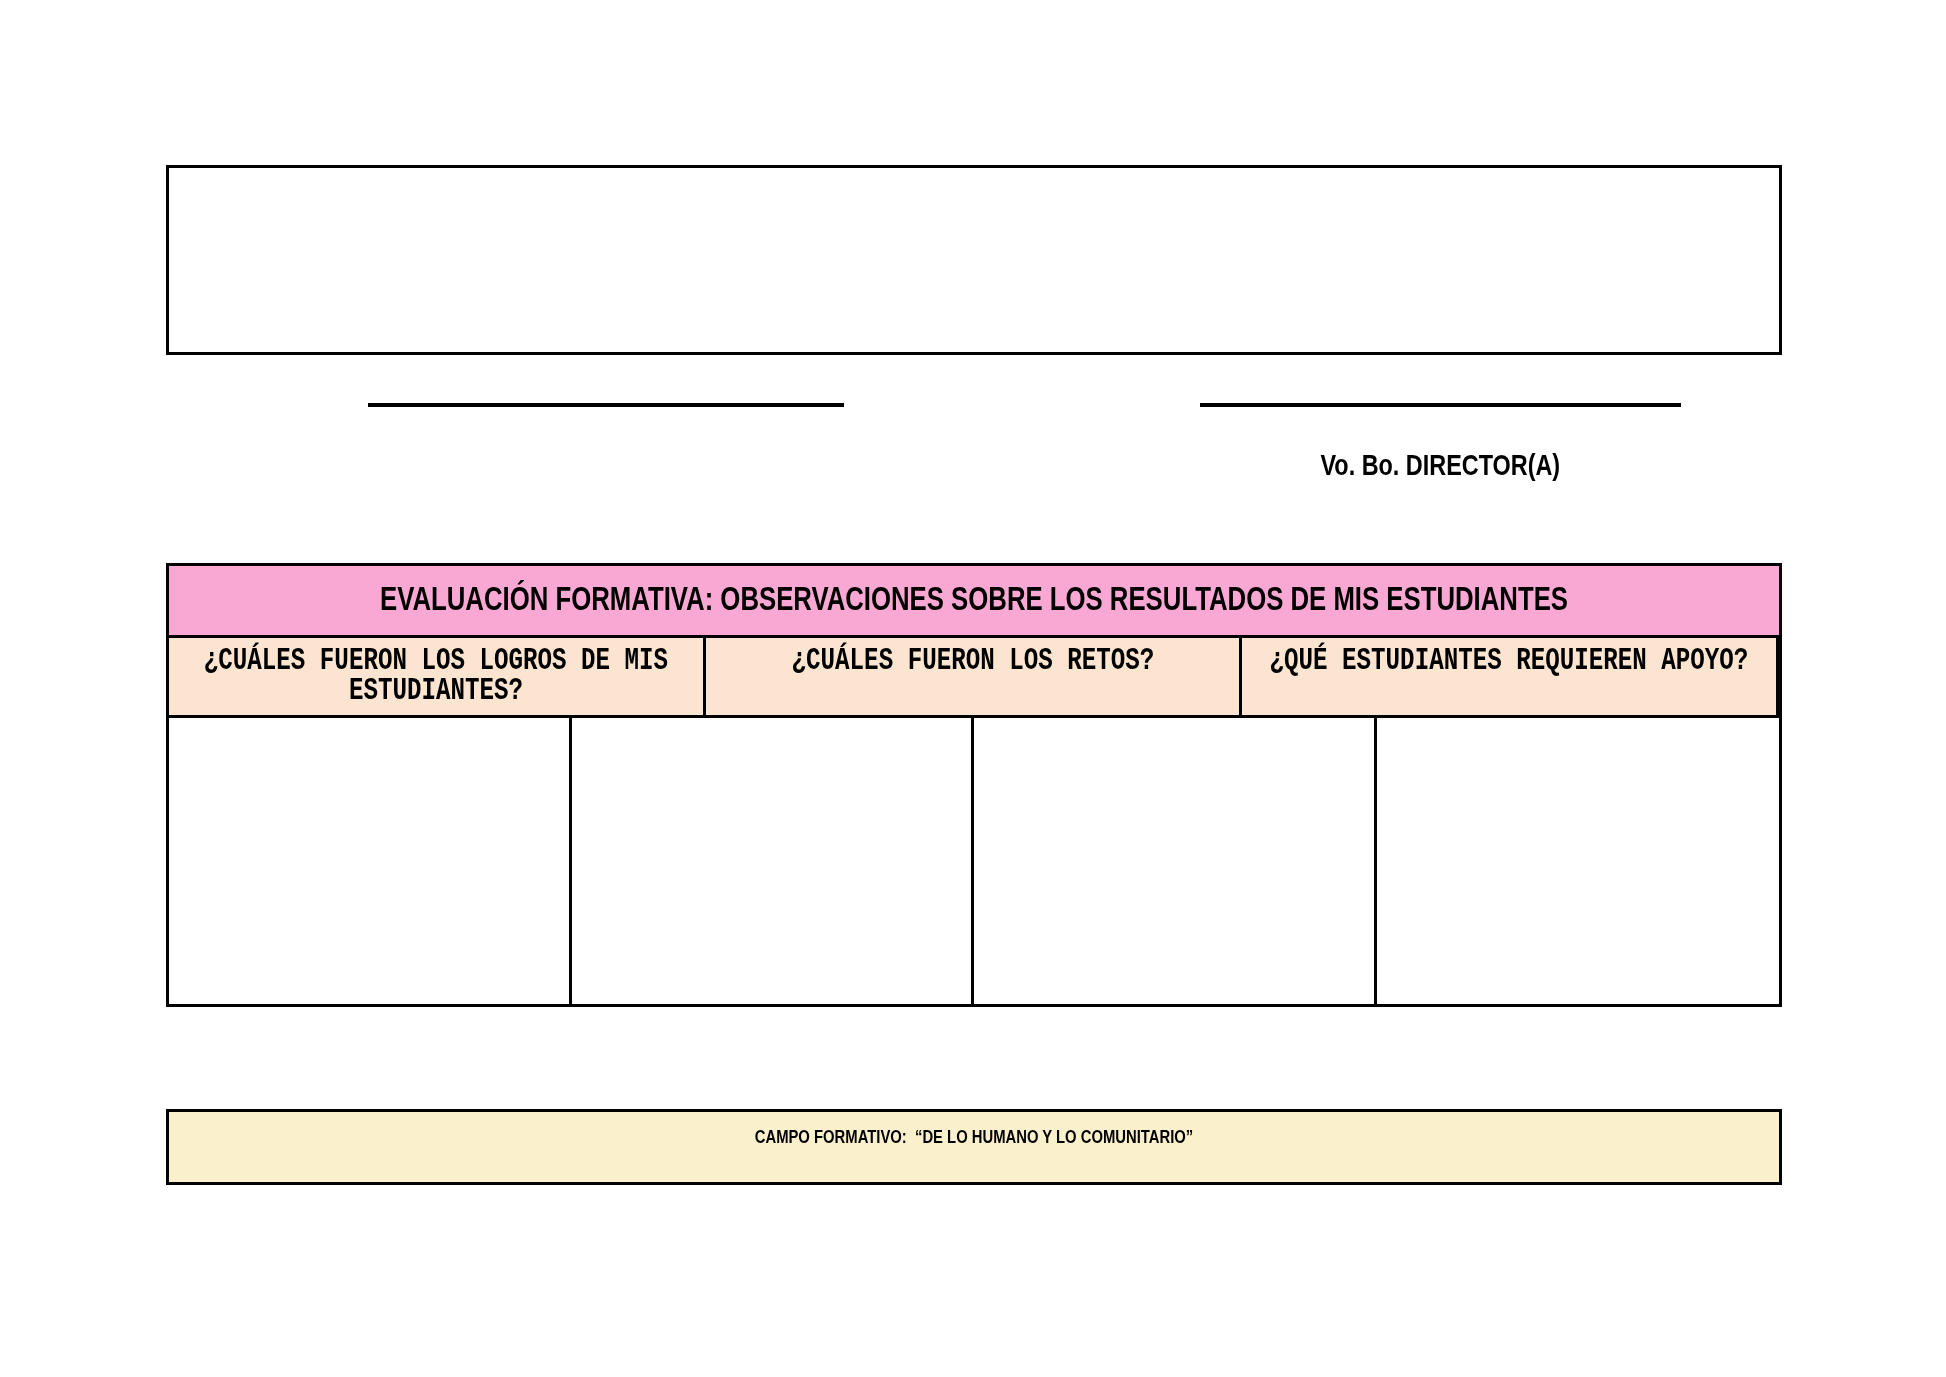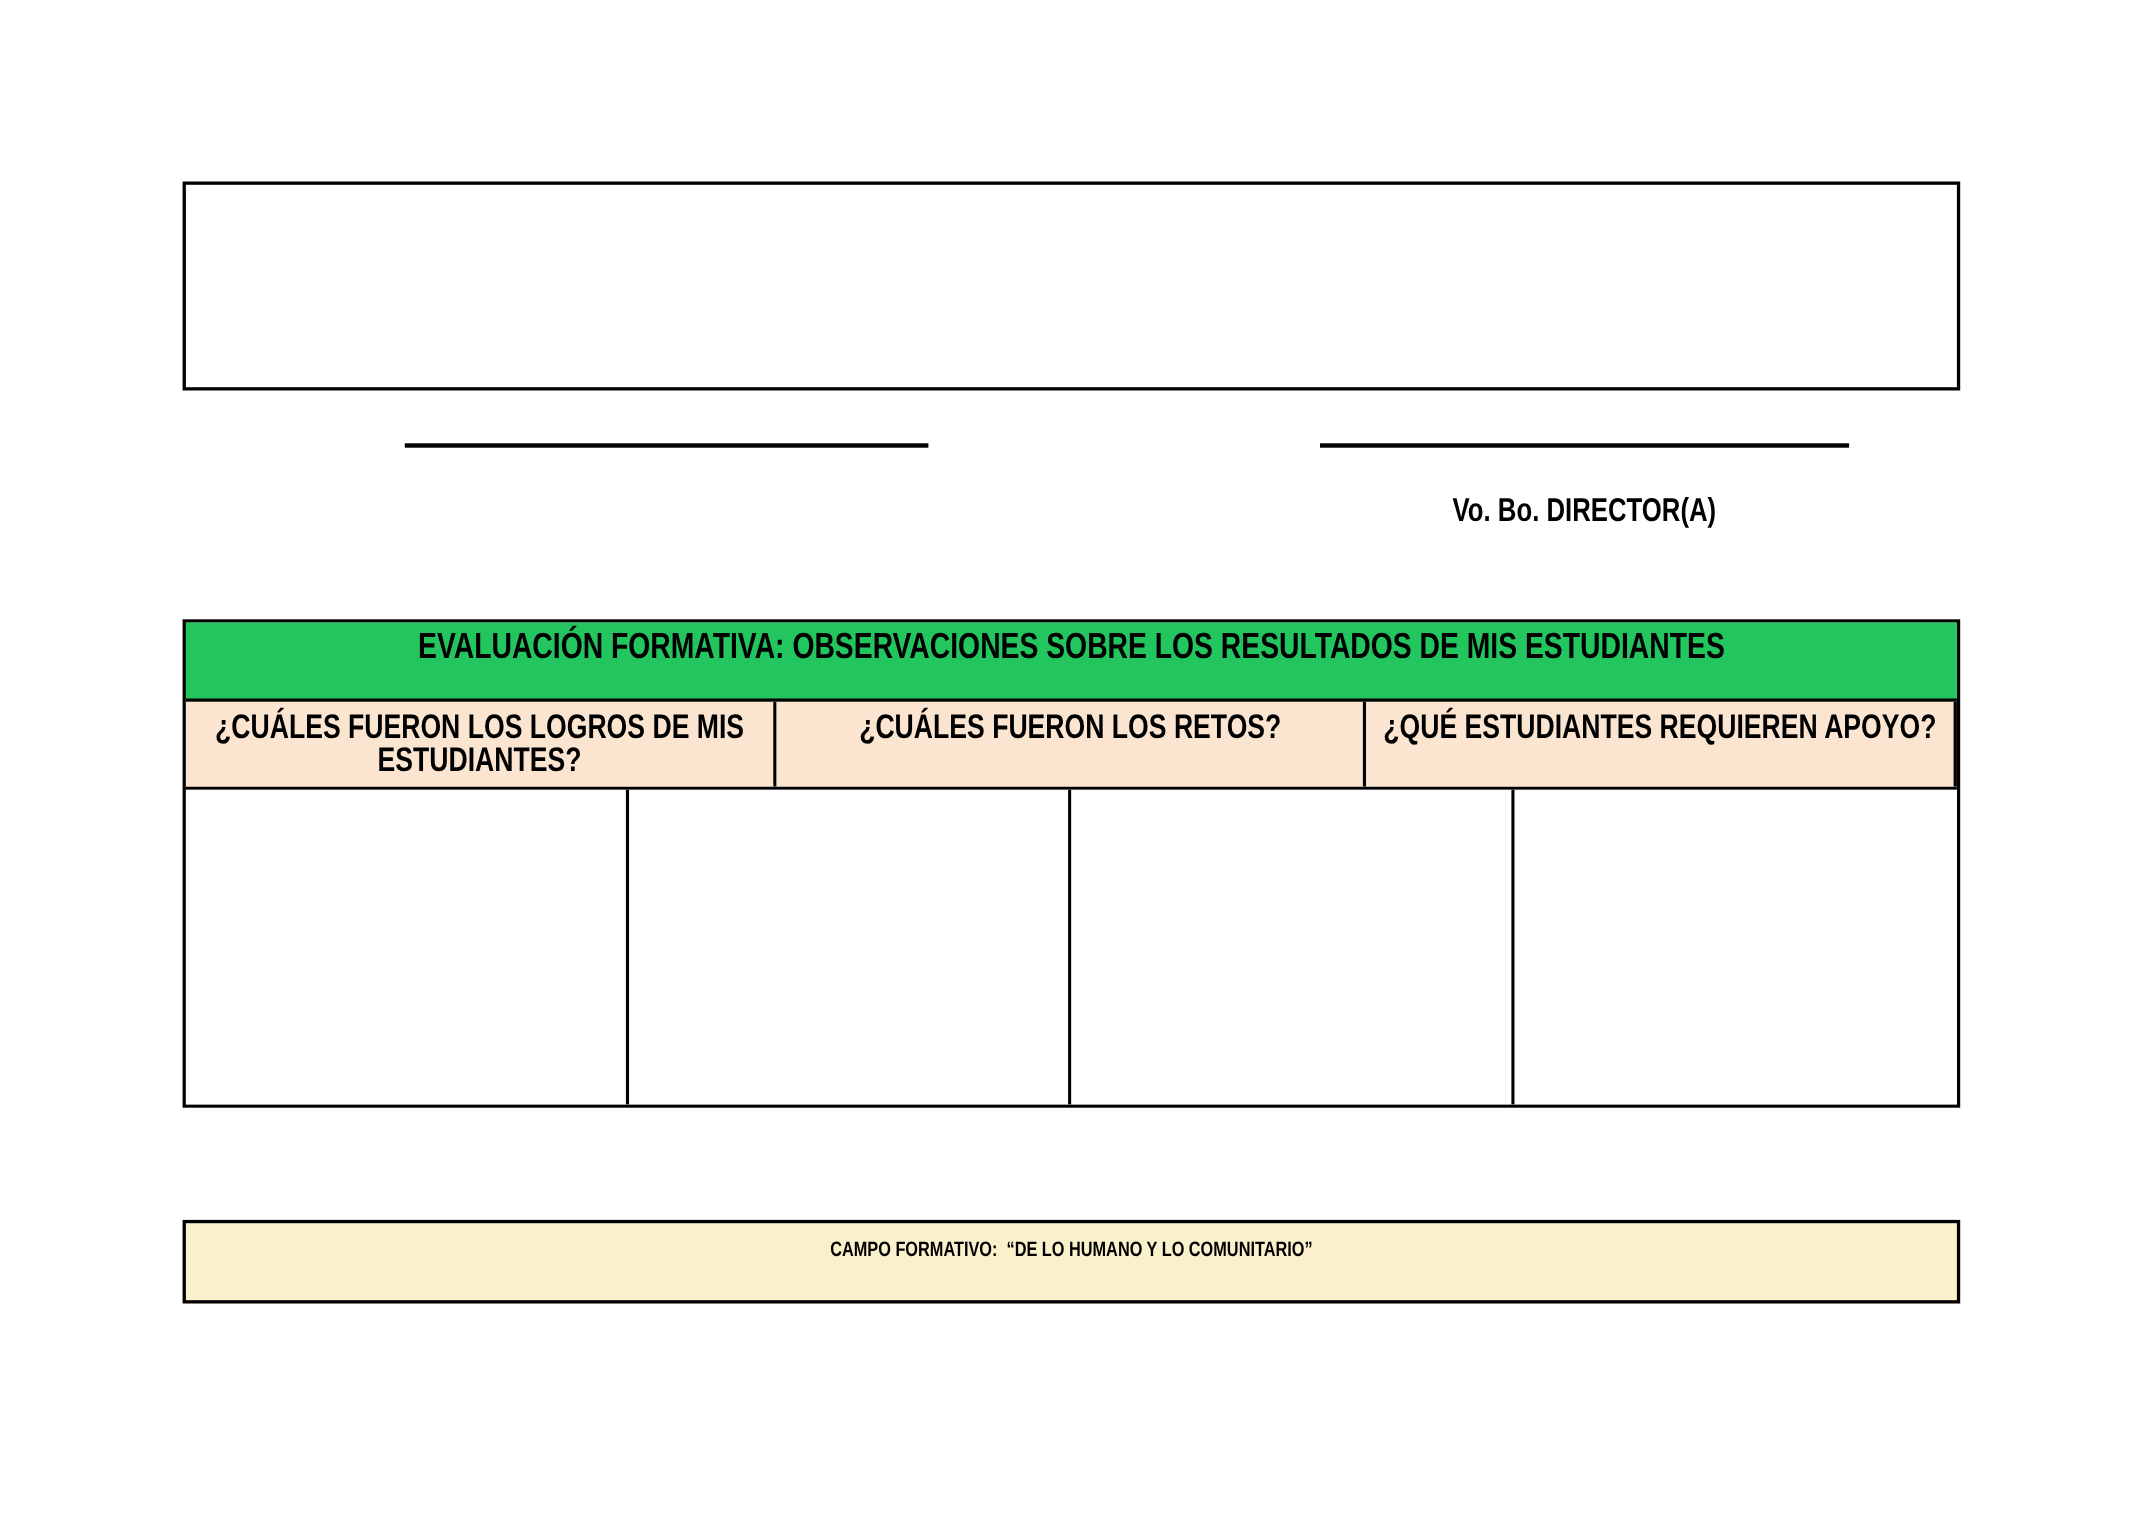--- a/index.html
+++ b/index.html
@@ -63,32 +63,33 @@
     position: absolute;
     left: 166px; top: 563px;
     width: 1616px; height: 444px;
     border: 3px solid #000;
     background: #ffffff;
     display: flex;
     flex-direction: column;
   }
   .row-title {
     height: 72px;
-    background: #22c55e;
+    background: #f9a8d4;
     border-bottom: 3px solid #000;
-    padding-top: 4px;
+    padding-top: 16px;
     font-size: 33px;
     line-height: 34px;
     text-align: center;
     overflow: hidden;
   }
   .row-headers {
     height: 80px;
     display: flex;
     border-bottom: 3px solid #000;
+    font-family: Liberation Mono, monospace;
   }
   .row-headers .cell {
     flex: 1 1 25%;
     background: #FBE5D1;
     padding: 8px 4px 0 4px;
     font-size: 31px;
     line-height: 30px;
     text-align: center;
     overflow: hidden;
   }

